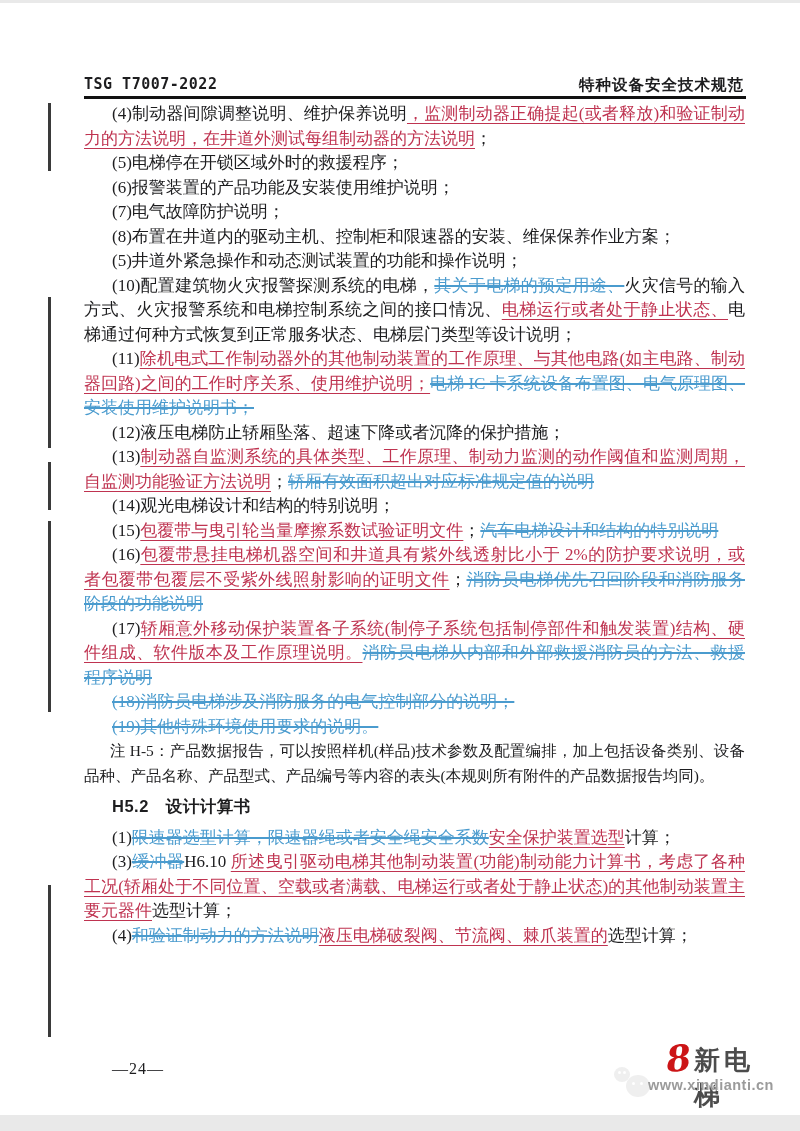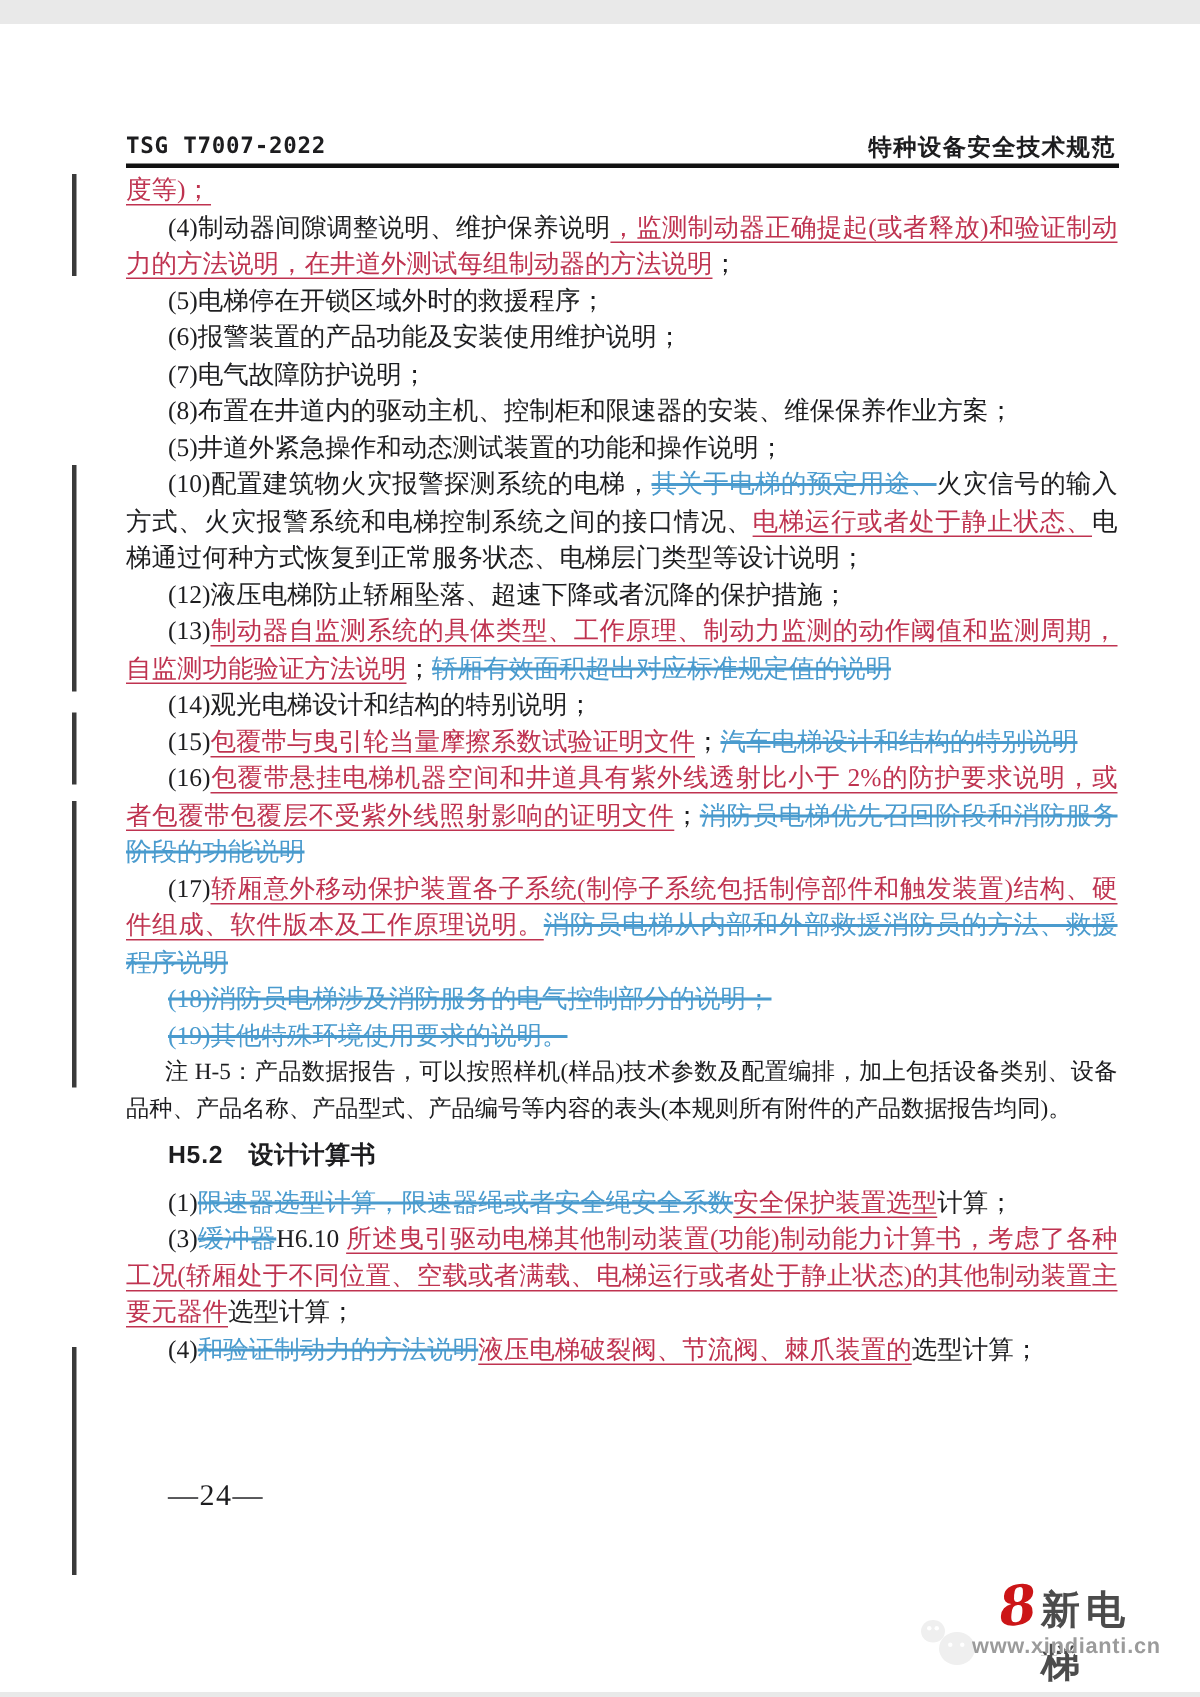--- a/index.html
+++ b/index.html
@@ -1,20 +1,20 @@
 <!DOCTYPE html>
 <html style="--ink: #1d1d1f; --ins: #bf3350; --del: #4a9bce;"><head>
 <meta charset="utf-8">
 <style>
   html,body{margin:0;padding:0;background:#e9e9e9;}
   .page{
     position:relative;
     width:800px;height:1112px;
     background:#ffffff;
-    margin:16px auto;
+    margin:3px auto;
     overflow:hidden;
     font-family:"Liberation Serif","DejaVu Serif",serif;
     color:var(--ink,#1d1d1f);
   }
   
   .hdr-left{
     position:absolute;left:84px;top:72px;
     font-family:"DejaVu Sans Mono","Liberation Sans",monospace;
     font-weight:700;font-size:15px;letter-spacing:.5px;
   }
@@ -55,22 +55,22 @@
     color:var(--del,#4a9bce);
     text-decoration:line-through;
     text-decoration-thickness:1.6px;
   }
   
   .change-bar{
     position:absolute;left:48px;width:3px;background:#3a3a3a;
   }
   
   .page-number{
-    position:absolute;left:112px;top:970px;
-    font-size:20px;letter-spacing:1px;
+    position:absolute;left:112px;top:1057px;
+    font-size:16px;letter-spacing:1px;
   }
   
   .logo-block{position:absolute;right:18px;bottom:12px;width:200px;height:62px;}
   .wechat-faces{position:absolute;left:32px;top:26px;width:46px;height:34px;opacity:.55;}
   .face{
     position:absolute;border-radius:50%;
     background:#e2e2e2;
   }
   .face.big{width:24px;height:22px;left:12px;top:8px;}
   .face.small{width:16px;height:15px;left:0;top:0;}
@@ -108,28 +108,28 @@
   <div class="hdr-right">特种设备安全技术规范</div>
   <div class="hdr-rule"></div>
 
   <div class="change-bar" style="top:100px;height:68px;"></div>
   <div class="change-bar" style="top:294px;height:151px;"></div>
   <div class="change-bar" style="top:459px;height:48px;"></div>
   <div class="change-bar" style="top:518px;height:191px;"></div>
   <div class="change-bar" style="top:882px;height:152px;"></div>
 
   <div class="doc-body">
-      <p class="para cont"><span class="run ins">度等)；</span></p>
       <p class="para item"><span class="run normal">(4)制动器间隙调整说明、维护保养说明</span><span class="run ins">，监测制动器正确提起(或者释放)和验证制动力的方法说明，在井道外测试每组制动器的方法说明</span><span class="run normal">；</span></p>
       <p class="para item"><span class="run normal">(5)电梯停在开锁区域外时的救援程序；</span></p>
       <p class="para item"><span class="run normal">(6)报警装置的产品功能及安装使用维护说明；</span></p>
       <p class="para item"><span class="run normal">(7)电气故障防护说明；</span></p>
       <p class="para item"><span class="run normal">(8)布置在井道内的驱动主机、控制柜和限速器的安装、维保保养作业方案；</span></p>
       <p class="para item"><span class="run normal">(5)井道外紧急操作和动态测试装置的功能和操作说明；</span></p>
       <p class="para item"><span class="run normal">(10)配置建筑物火灾报警探测系统的电梯，</span><span class="run del">其关于电梯的预定用途、</span><span class="run normal">火灾信号的输入方式、火灾报警系统和电梯控制系统之间的接口情况、</span><span class="run ins">电梯运行或者处于静止状态、</span><span class="run normal">电梯通过何种方式恢复到正常服务状态、电梯层门类型等设计说明；</span></p>
+      <p class="para item"><span class="run normal">(11)</span><span class="run ins">除机电式工作制动器外的其他制动装置的工作原理、与其他电路(如主电路、制动器回路)之间的工作时序关系、使用维护说明；</span><span class="run del">电梯 IC 卡系统设备布置图、电气原理图、安装使用维护说明书；</span></p>
       <p class="para item"><span class="run normal">(12)液压电梯防止轿厢坠落、超速下降或者沉降的保护措施；</span></p>
       <p class="para item"><span class="run normal">(13)</span><span class="run ins">制动器自监测系统的具体类型、工作原理、制动力监测的动作阈值和监测周期，自监测功能验证方法说明</span><span class="run normal">；</span><span class="run del">轿厢有效面积超出对应标准规定值的说明</span></p>
       <p class="para item"><span class="run normal">(14)观光电梯设计和结构的特别说明；</span></p>
       <p class="para item"><span class="run normal">(15)</span><span class="run ins">包覆带与曳引轮当量摩擦系数试验证明文件</span><span class="run normal">；</span><span class="run del">汽车电梯设计和结构的特别说明</span></p>
       <p class="para item"><span class="run normal">(16)</span><span class="run ins">包覆带悬挂电梯机器空间和井道具有紫外线透射比小于 2%的防护要求说明，或者包覆带包覆层不受紫外线照射影响的证明文件</span><span class="run normal">；</span><span class="run del">消防员电梯优先召回阶段和消防服务阶段的功能说明</span></p>
       <p class="para item"><span class="run normal">(17)</span><span class="run ins">轿厢意外移动保护装置各子系统(制停子系统包括制停部件和触发装置)结构、硬件组成、软件版本及工作原理说明。</span><span class="run del">消防员电梯从内部和外部救援消防员的方法、救援程序说明</span></p>
       <p class="para item"><span class="run del">(18)消防员电梯涉及消防服务的电气控制部分的说明；</span></p>
       <p class="para item"><span class="run del">(19)其他特殊环境使用要求的说明。</span></p>
       <p class="para note"><span class="run normal">注 H-5：产品数据报告，可以按照样机(样品)技术参数及配置编排，加上包括设备类别、设备品种、产品名称、产品型式、产品编号等内容的表头(本规则所有附件的产品数据报告均同)。</span></p>
       <p class="para heading"><span class="run normal">H5.2　设计计算书</span></p>

